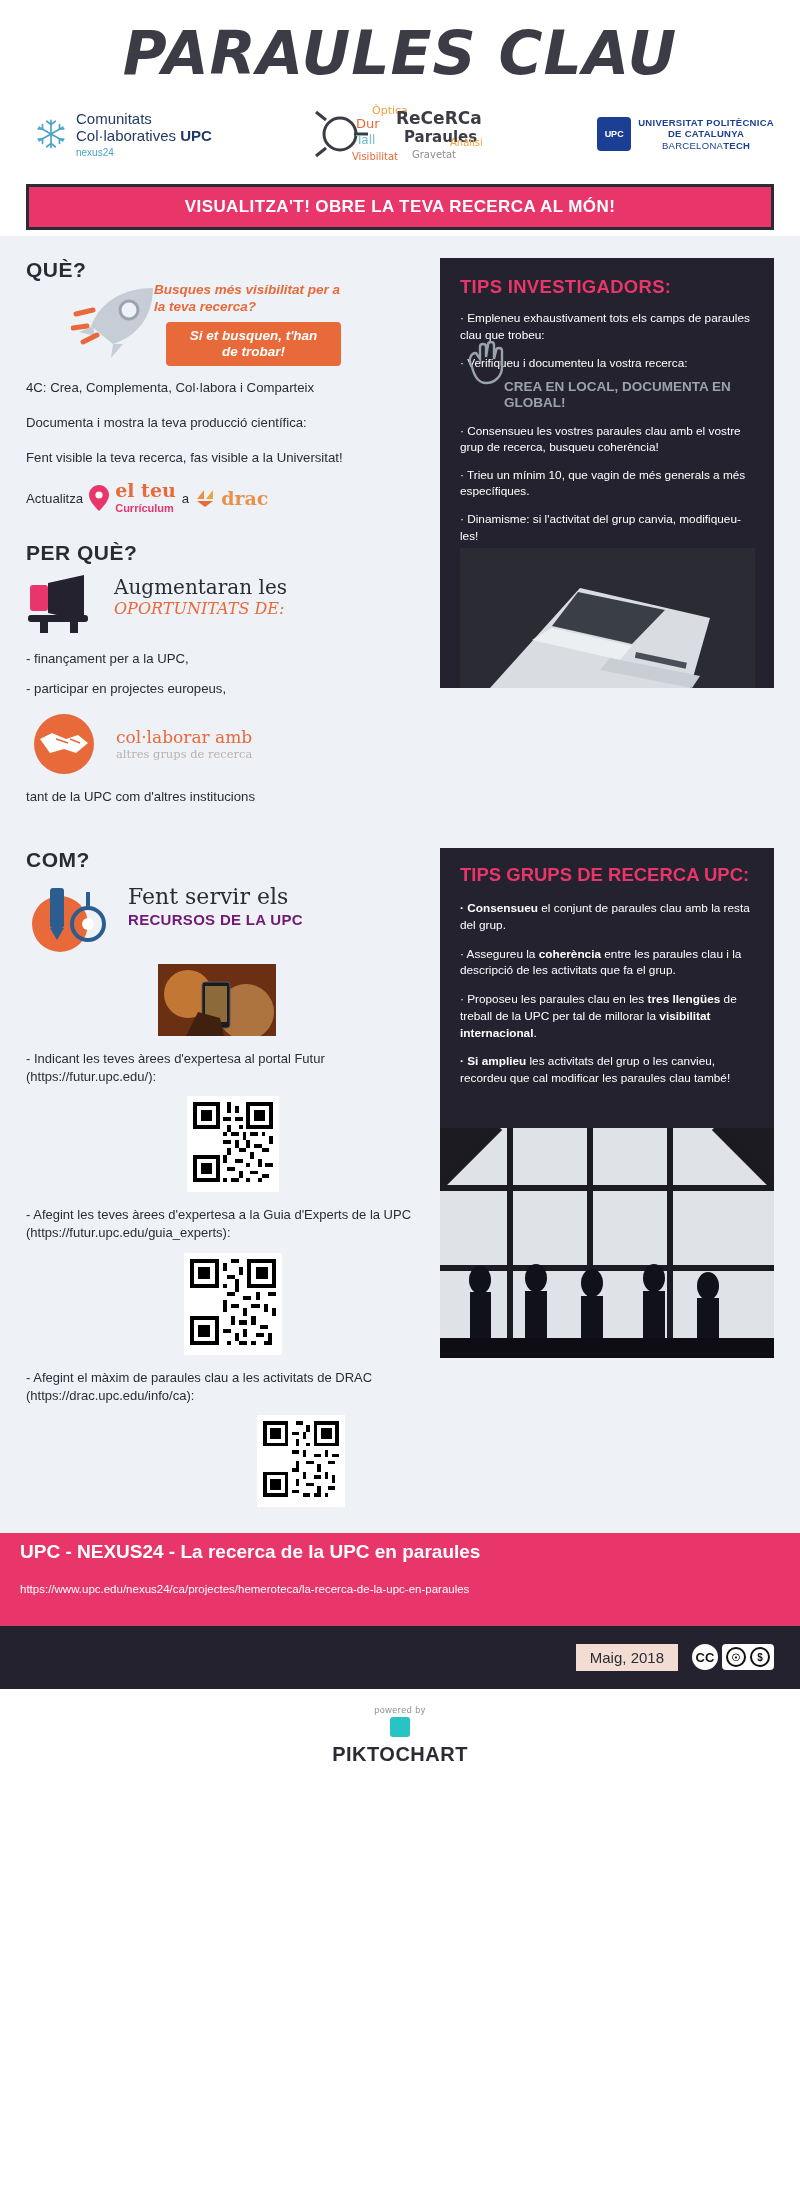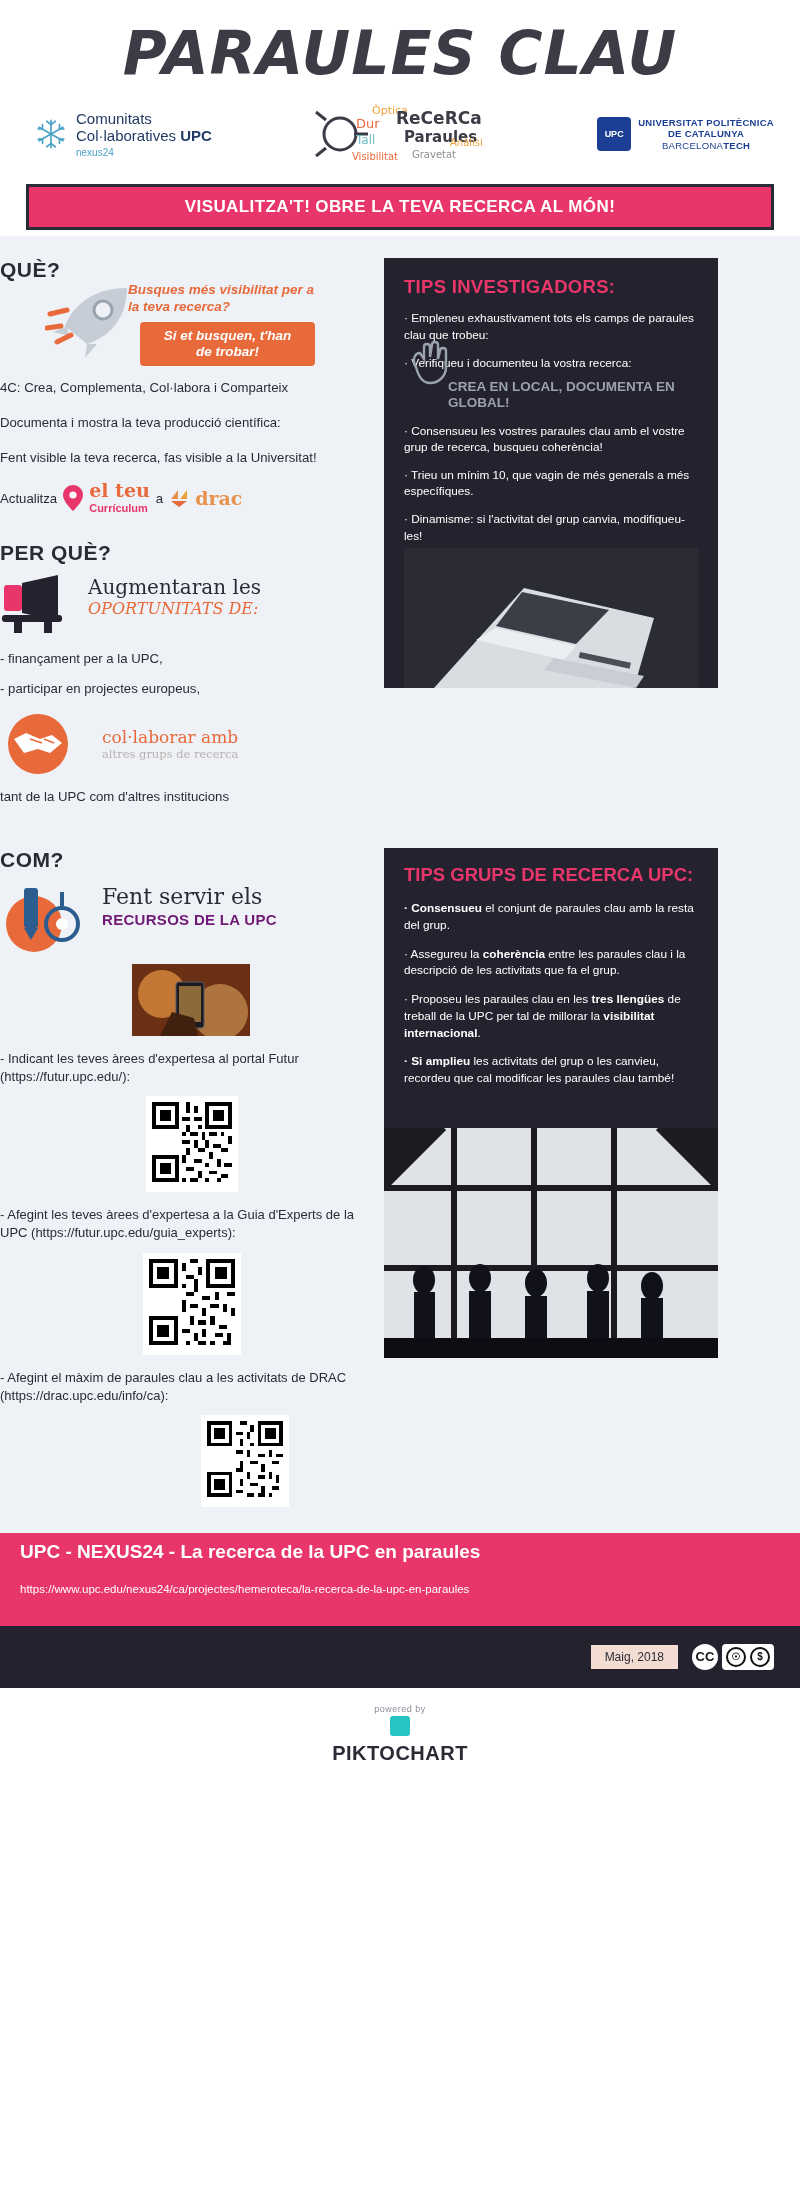--- a/index.html
+++ b/index.html
@@ -63,21 +63,21 @@
     padding: 10px 6px;
     text-align: center;
   }
   .banner span {
     color: #ffffff; font-weight: bold; font-size: 17px; letter-spacing: .4px;
   }
 
   
   .sec1 { background: #eef2f7; padding: 22px 0 26px 0; position: relative; }
   .row { display: flex; align-items: flex-start; }
-  .leftcol { width: 384px; }
+  .leftcol { width: 440px; padding-left: 26px; }
   .rightcol { width: 334px; margin-left: 0; }
 
   h2.q {
     font-size: 21px; font-weight: bold; color: #2b2b35; letter-spacing: .5px;
   }
 
   .rocket-area { position: relative; height: 78px; margin-top: 4px; }
   .rocket { position: absolute; left: 45px; top: -6px; }
   .speech {
     position: absolute; left: 128px; top: -4px; width: 190px;
@@ -122,21 +122,21 @@
     overflow: hidden;
   }
 
   
   h2.q2 { margin-top: 26px; }
   .megaphone-row { display: flex; align-items: flex-start; gap: 14px; margin-top: 10px; }
   .aug { font-size: 20px; color: #2b2b35; font-family: "DejaVu Serif", serif; line-height: 1.2;}
   .oport { font-size: 16px; color: #e8693a; font-style: italic; font-family: "DejaVu Serif", serif;}
   .bullets { font-size: 13.2px; line-height: 1.5; margin-top: 14px; }
   .bullets p { margin-bottom: 10px; }
-  .collab-row { display: flex; align-items: center; gap: 26px; margin-top: 8px; }
+  .collab-row { display: flex; align-items: center; gap: 14px; margin-top: 8px; }
   .collab-txt .c1 { font-size: 17px; color: #e8693a; font-family: "DejaVu Serif", serif; }
   .collab-txt .c2 { font-size: 11.5px; color: #b9b2ae; font-family: "DejaVu Serif", serif; }
   .tant { font-size: 13.2px; margin-top: 10px; }
 
   
   .sec2 { background: #eef2f7; padding: 18px 0 26px 0; position: relative; }
   .panel2 { background: #23222e; color: #fff; padding: 16px 20px 0 20px; min-height: 510px; position: relative; }
   .panel2 h3 { color: #e8366b; font-size: 18.5px; font-weight: bold; line-height: 1.2;}
   .panel2 ul { list-style: none; margin-top: 14px; }
   .panel2 li { font-size: 11.8px; line-height: 1.42; margin-bottom: 12px; }
@@ -157,21 +157,21 @@
   .win-img {
     position: absolute; left: 0; bottom: 0; width: 334px; height: 230px; overflow: hidden;
   }
 
   
   .footer-pink { background: #e8366b; padding: 8px 20px 28px 20px; text-align: left; }
   .footer-pink .f-title { color: #ffffff; font-size: 19px; font-weight: bold; }
   .footer-pink .f-url { color: #ffffff; font-size: 11.5px; margin-top: 18px; line-height: 1.45; }
 
   .footer-dark { background: #23222e; padding: 18px 26px; display: flex; align-items: center; justify-content: flex-end; gap: 14px;}
-  .date-box { background: #f3ddd2; color: #2b2b35; font-size: 12px; padding: 5px 14px; }
+  .date-box { background: #f3ddd2; color: #2b2b35; font-size: 15px; padding: 5px 14px; }
   .cc { display: flex; gap: 4px; }
   .cc-circle {
     width: 26px; height: 26px; border-radius: 50%; background: #fff; color: #111;
     display: flex; align-items: center; justify-content: center; font-size: 13px; font-weight: bold;
     border: 2px solid #fff;
   }
   .cc-wide {
     height: 26px; background: #fff; color: #111; border-radius: 4px; display: flex;
     align-items: center; padding: 0 4px; gap: 4px;
   }

